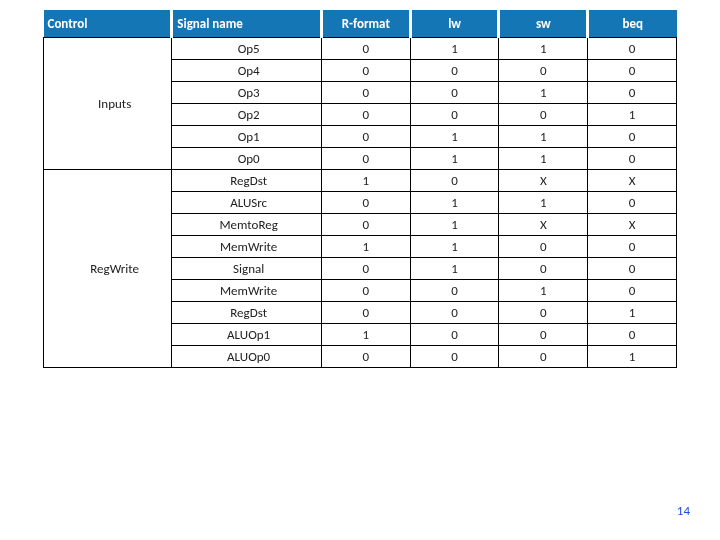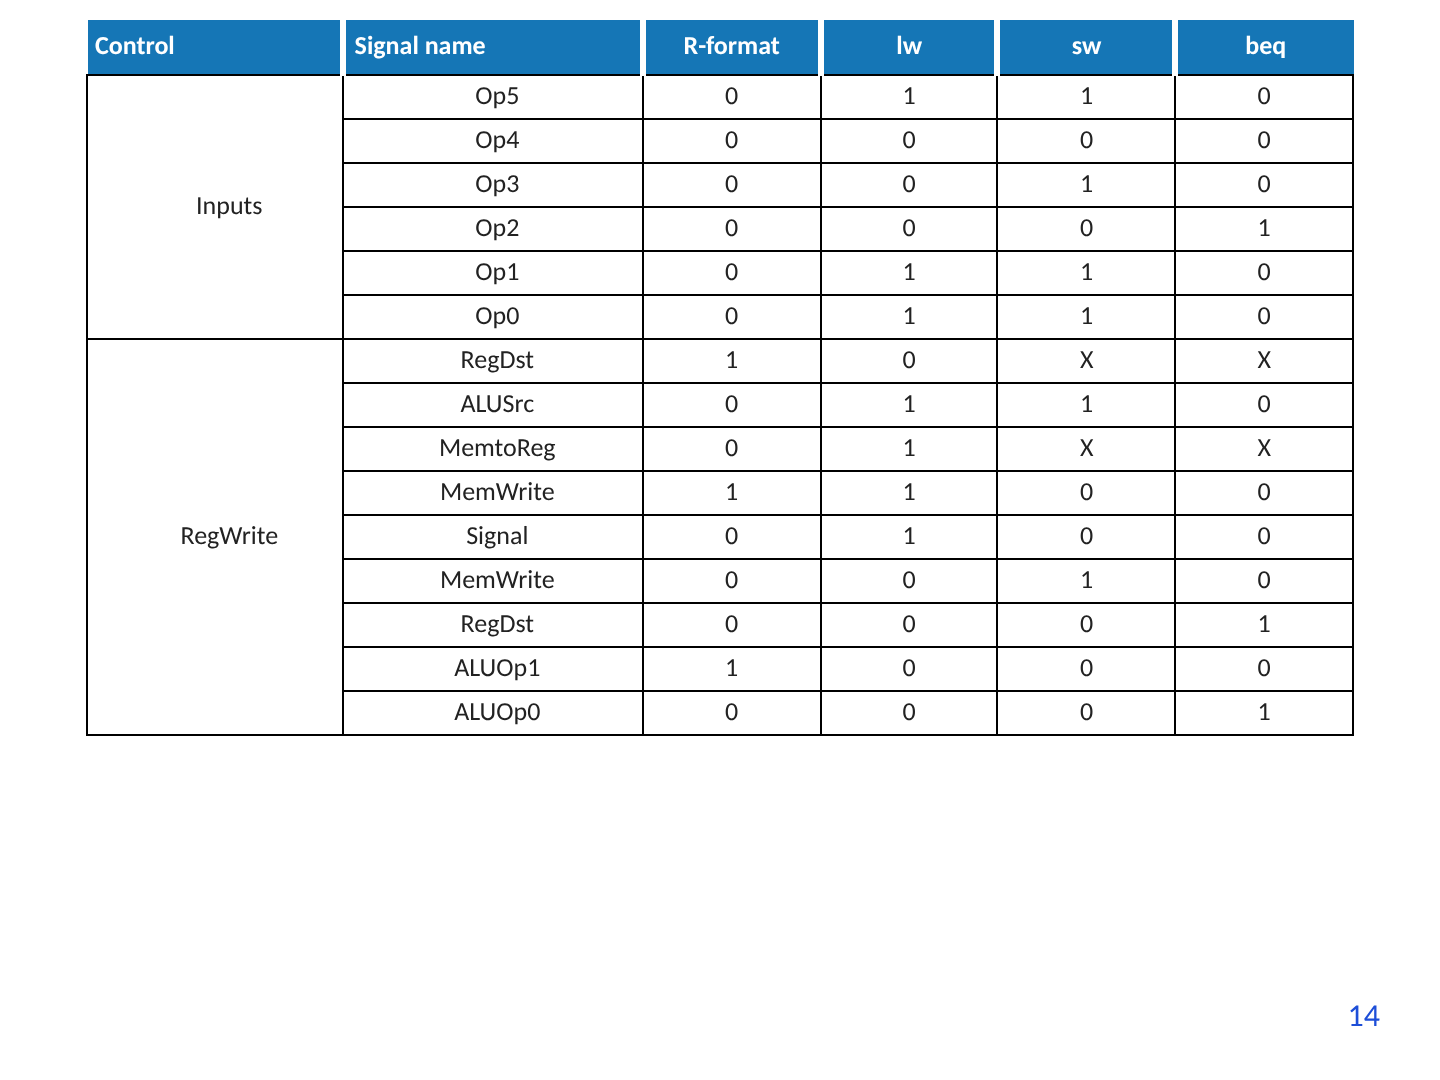--- a/index.html
+++ b/index.html
@@ -57,21 +57,21 @@
     padding-left: 10px;
   }
   td.val {
     text-align: center;
     width: 70px;
   }
   .pagenum {
     position: absolute;
     right: 30px;
     bottom: 22px;
-    font-size: 16px;
+    font-size: 13px;
     color: #1d4ed8;
     text-align: center;
   }
   col.c-ctrl   { width: 120px; }
   col.c-signal { width: 140px; }
   col.c-val    { width: 78px; }
 </style>
 </head>
 <body>
 

